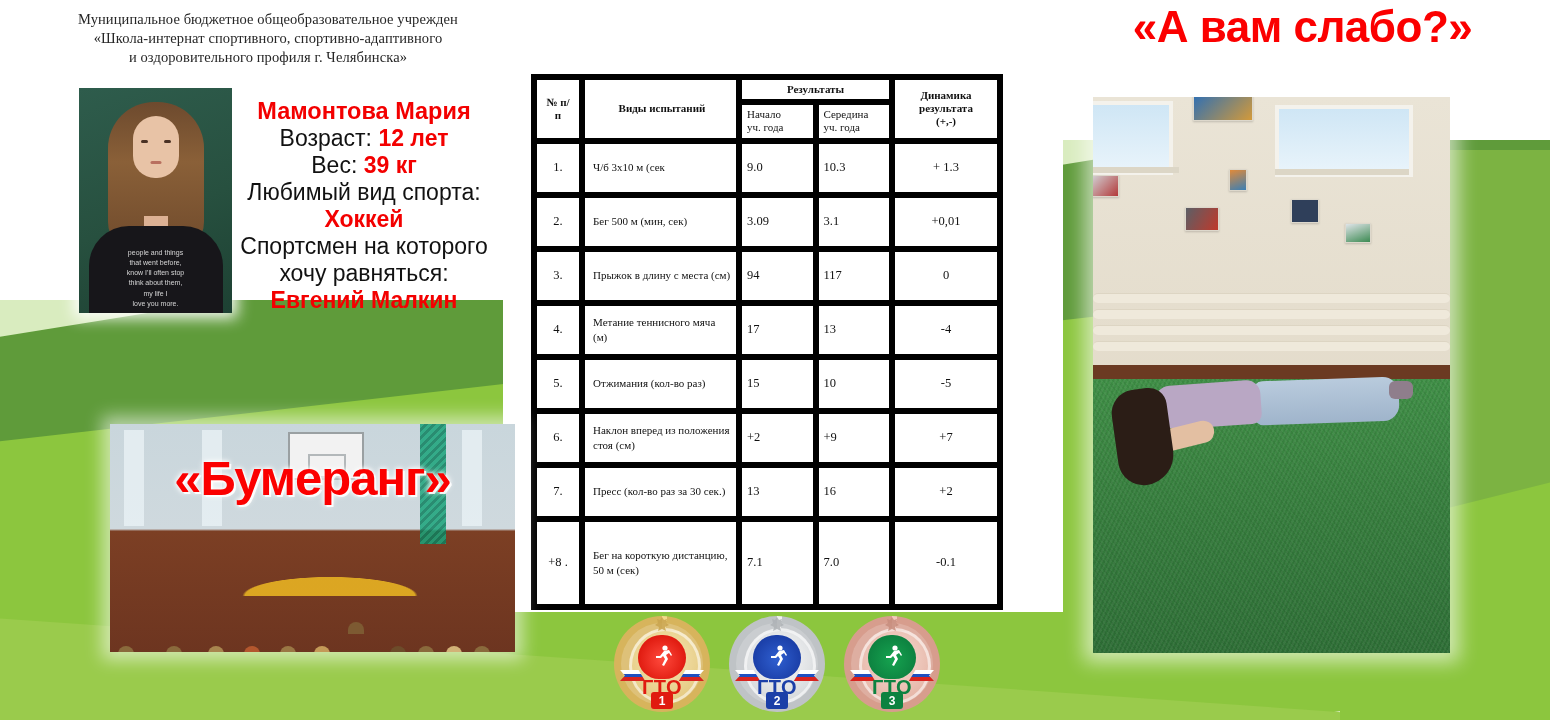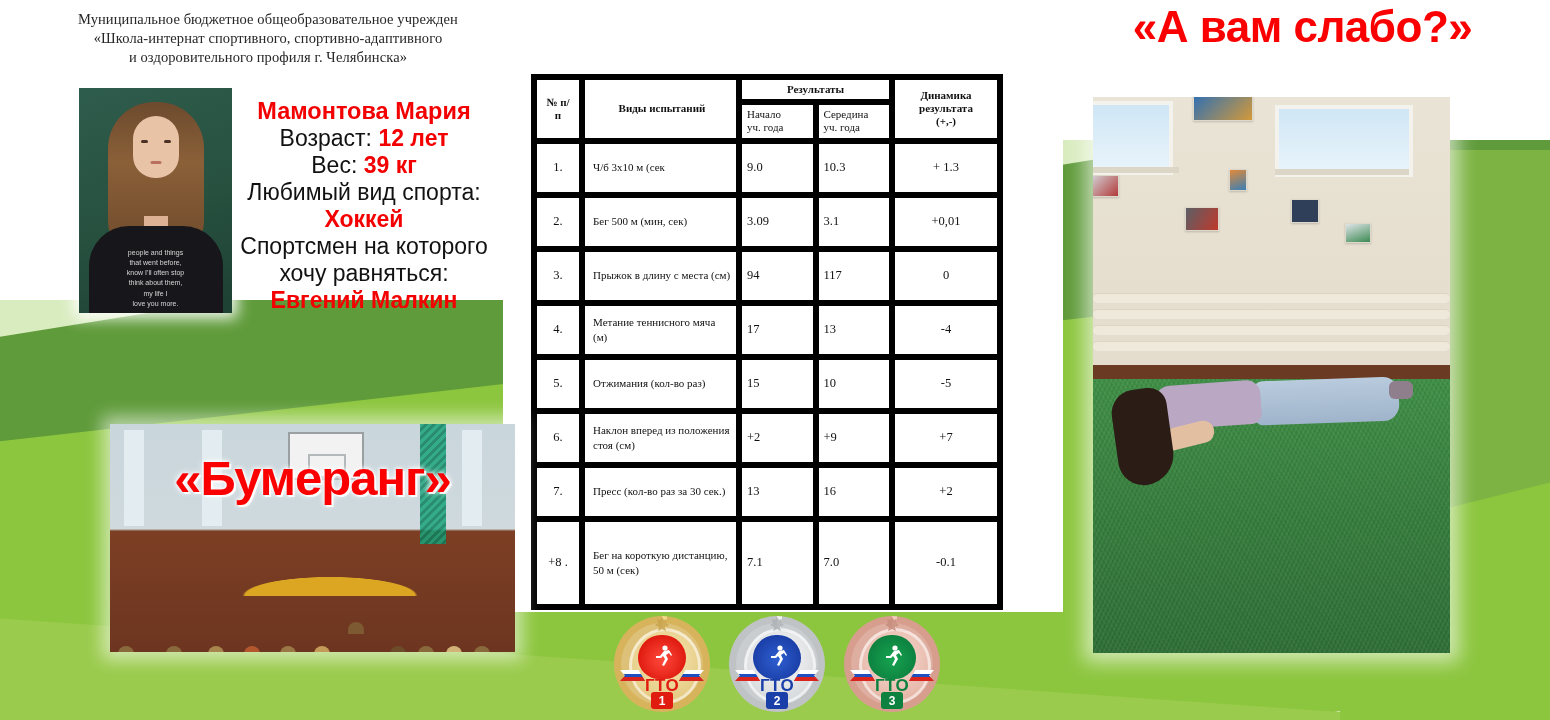--- a/index.html
+++ b/index.html
@@ -270,21 +270,21 @@
   .gto.bronze .disc{background:radial-gradient(circle at 50% 55%,#16a350 0%,#0d8240 70%);}
   .runner{width:22px;height:26px;}
   .gto .flag{
     position:absolute;left:8px;top:56px;width:84px;height:11px;
     background:linear-gradient(180deg,#ffffff 0 33%,#1e4fc0 33% 66%,#d8231f 66% 100%);
     clip-path:polygon(0% 0%,22% 0%,30% 100%,0% 100%,6% 50%);
   }
   .gto .flag.r{left:auto;right:8px;clip-path:polygon(78% 0%,100% 0%,94% 50%,100% 100%,70% 100%);}
   .gto .gto-text{
     position:absolute;left:0;top:62px;width:100%;text-align:center;
-    font-family:"Liberation Sans",sans-serif;font-weight:bold;font-size:17px;
+    font-family:"Liberation Sans",sans-serif;font-weight:bold;font-size:20px;
     letter-spacing:.4px;
   }
   .gto.gold .gto-text{color:#e01b10;}
   .gto.silver .gto-text{color:#1b3fa8;}
   .gto.bronze .gto-text{color:#0d8240;}
   .gto .level{
     position:absolute;left:50%;transform:translateX(-50%);top:78px;
     width:22px;height:17px;border-radius:3px;
     color:#fff;font-family:"Liberation Sans",sans-serif;font-weight:bold;font-size:12px;
     display:flex;align-items:center;justify-content:center;

